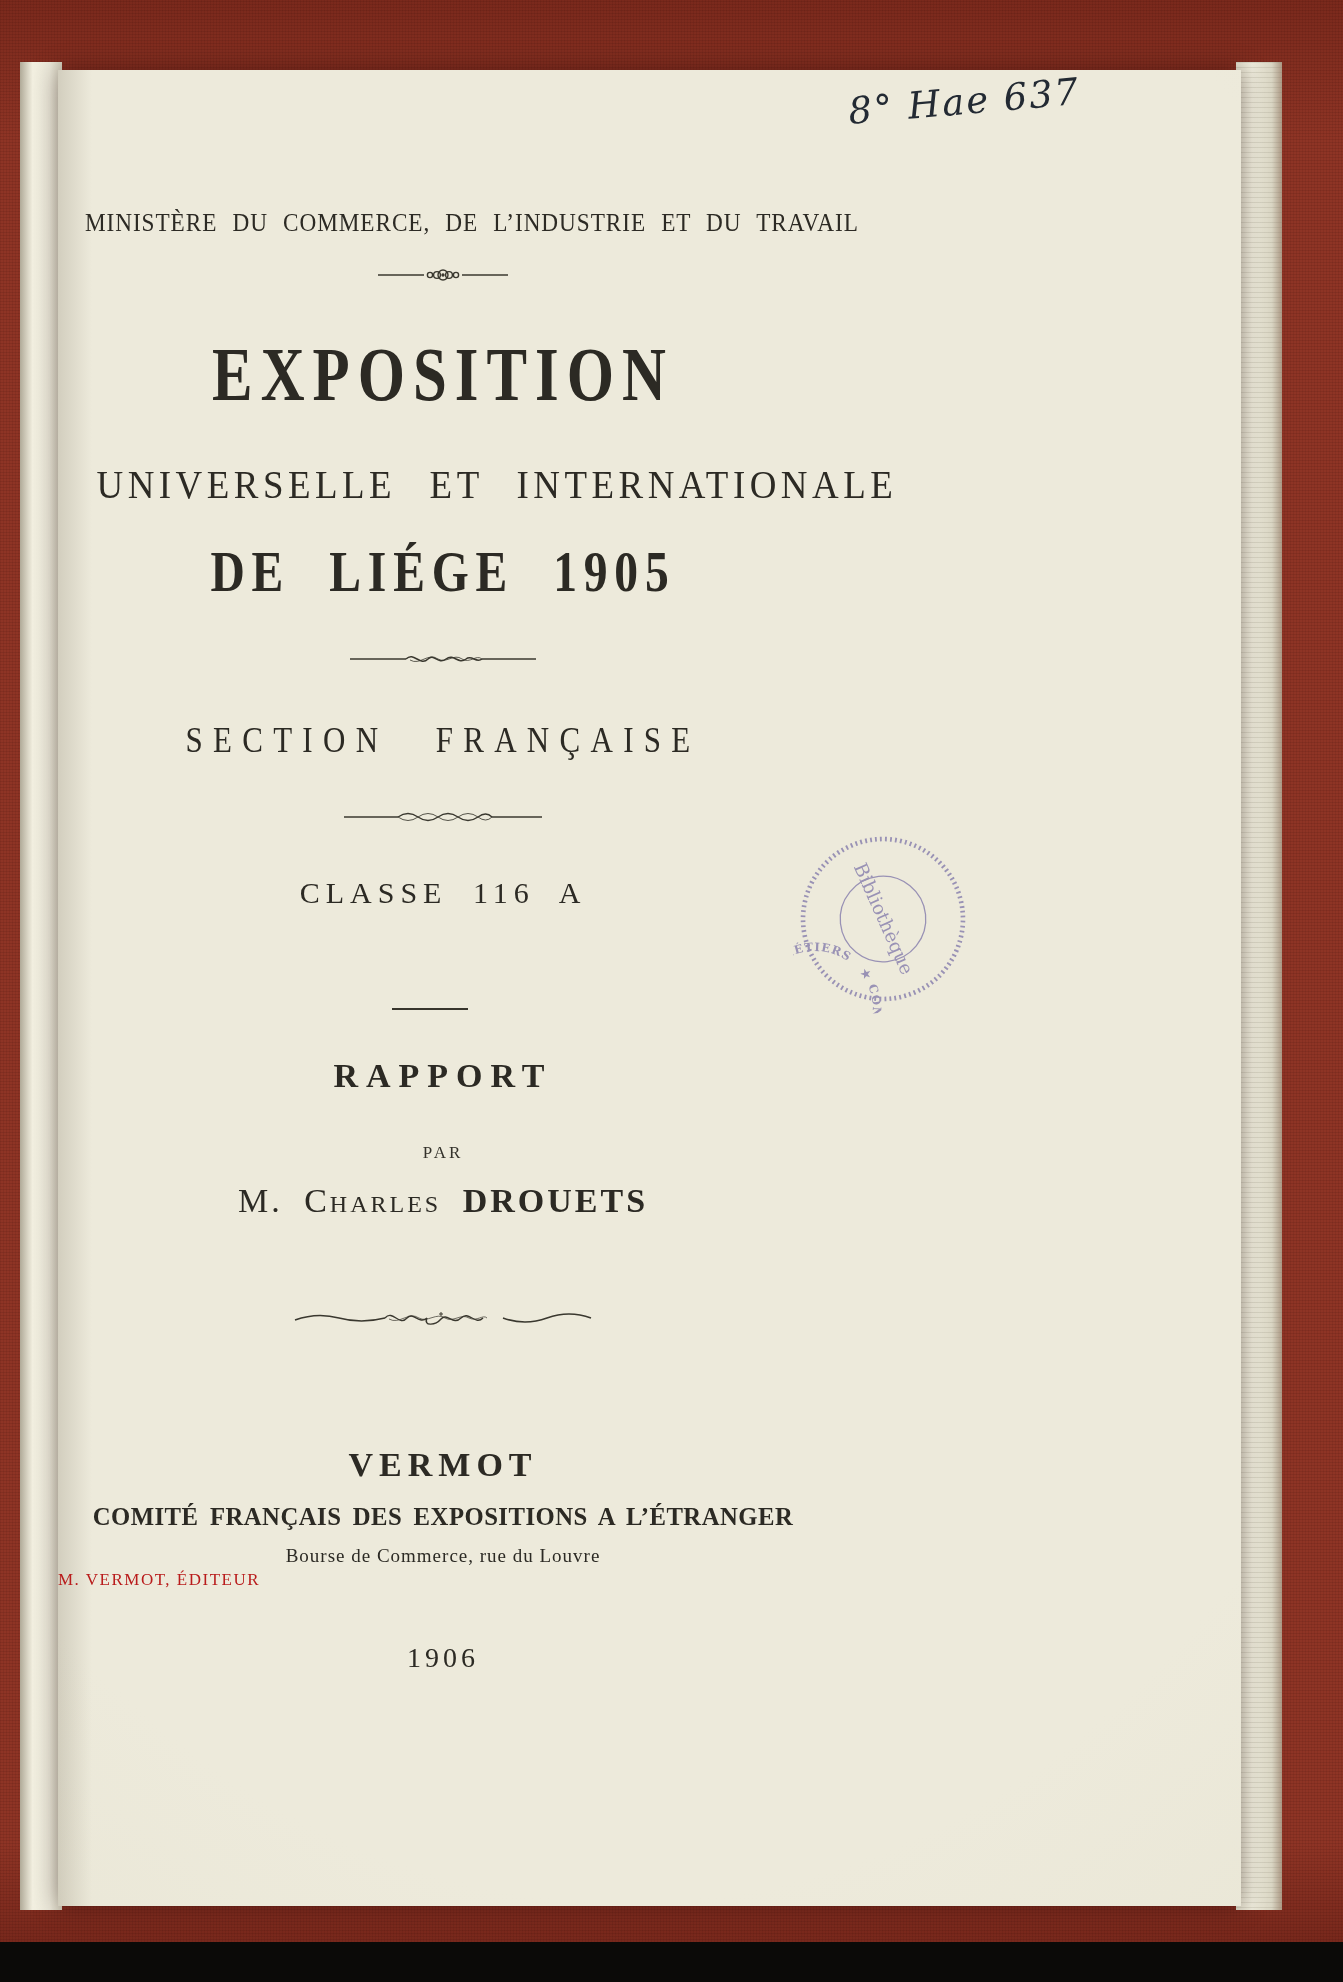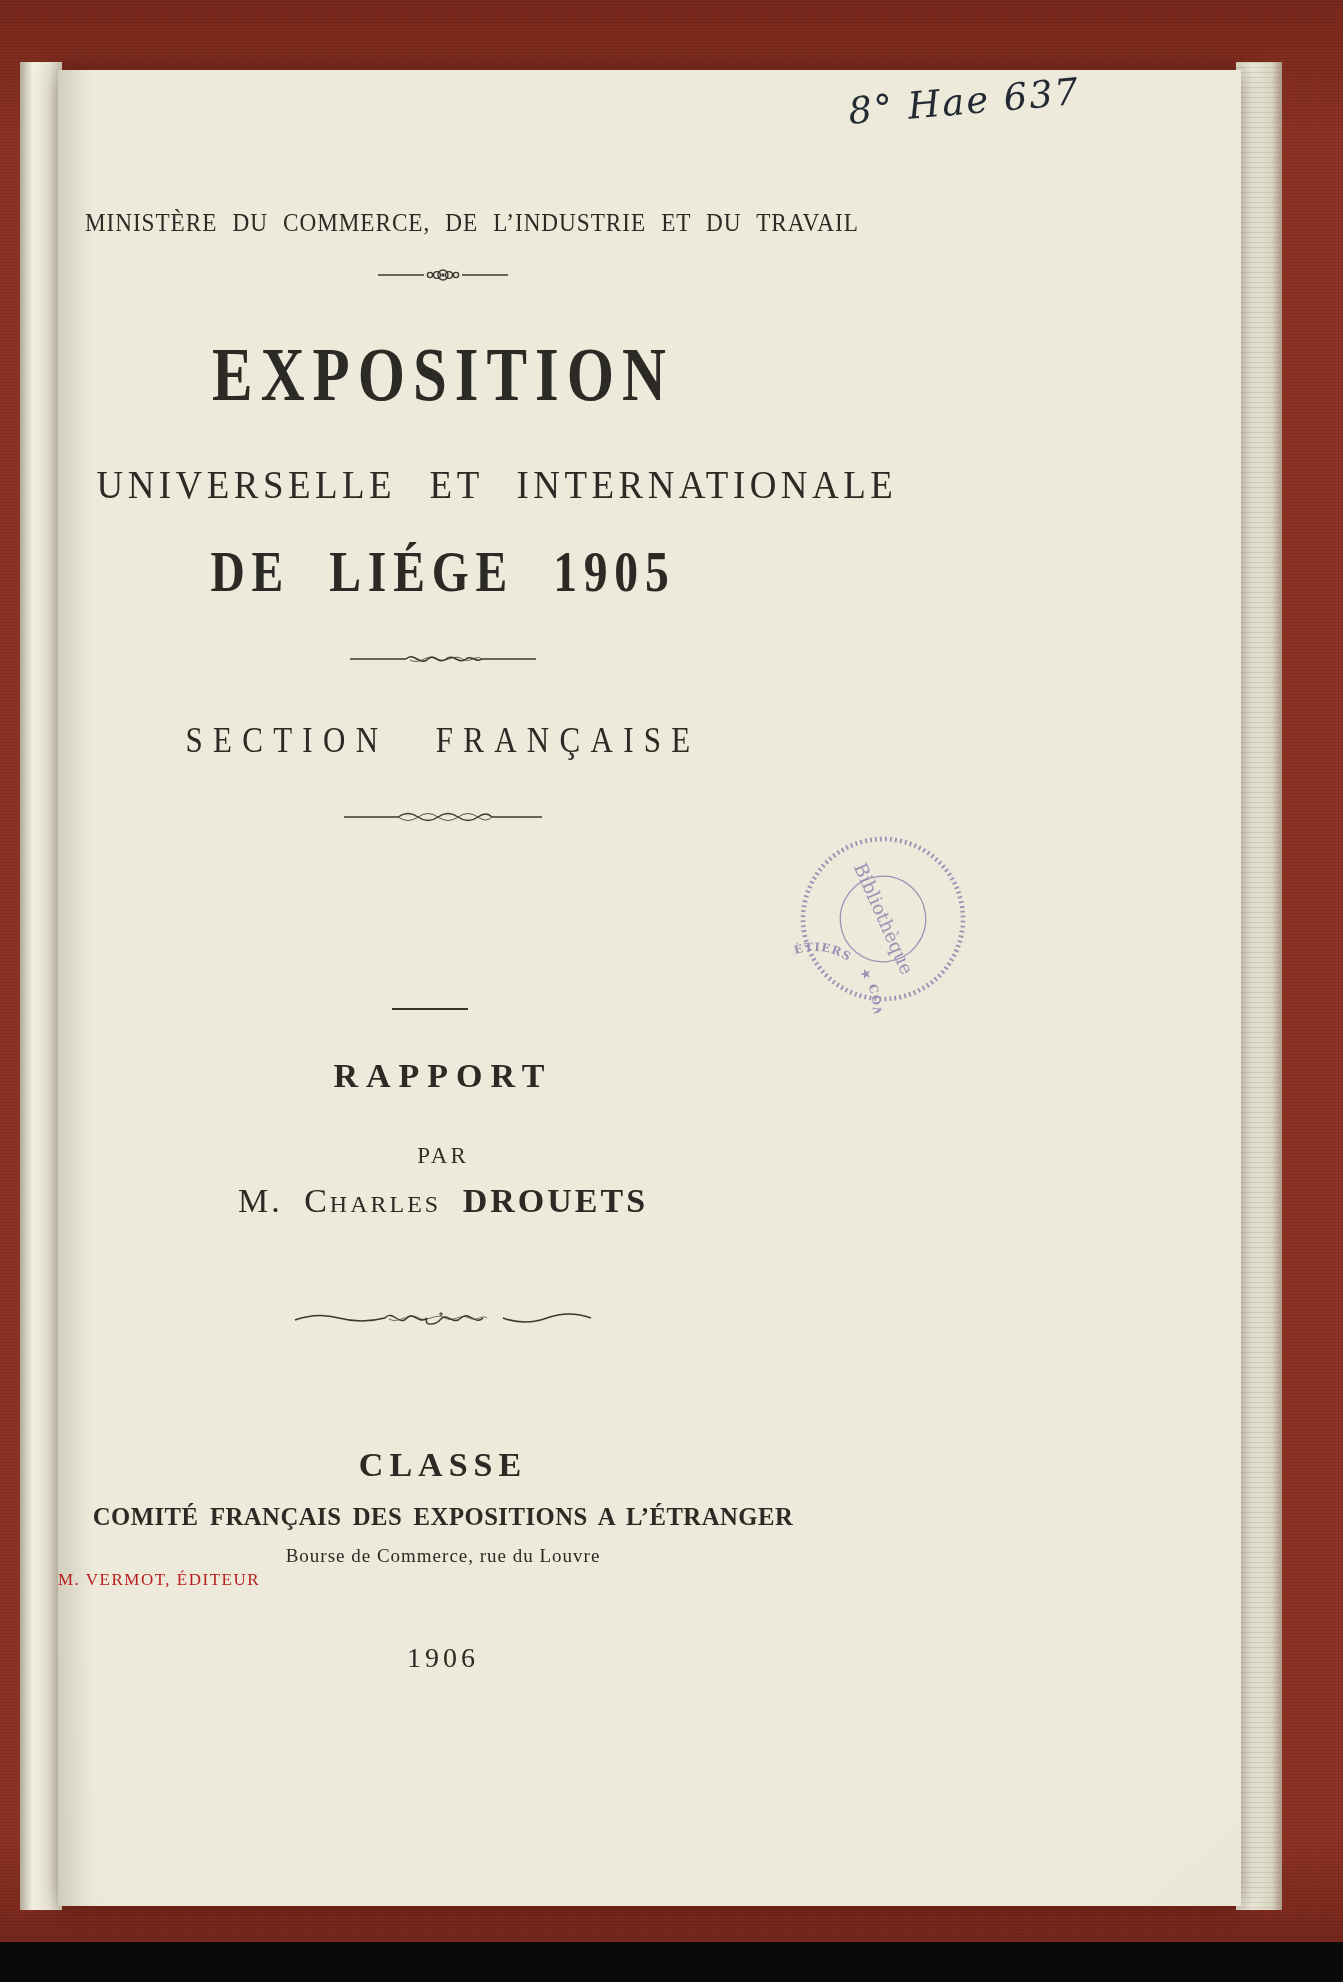--- a/index.html
+++ b/index.html
@@ -45,21 +45,21 @@
   .title-main{top:266px;font-size:76px;font-weight:bold;letter-spacing:10px;transform:scaleX(.80);}
   .subtitle1{top:394px;font-size:41px;letter-spacing:5px;word-spacing:22px;transform:scaleX(.90);}
   .subtitle2{top:474px;font-size:56px;font-weight:bold;letter-spacing:8px;word-spacing:24px;transform:scaleX(.85);}
   .flourish-b{top:580px;}
   .section-line{top:652px;font-size:36px;letter-spacing:12px;word-spacing:34px;transform:scaleX(.86);}
   .wave-c{top:738px;}
   .classe-line{top:808px;font-size:30px;letter-spacing:6px;word-spacing:12px;}
   .stamp{position:absolute;left:732px;top:756px;width:186px;height:186px;opacity:.74;transform:rotate(-6deg);}
   .short-rule{position:absolute;left:334px;top:938px;width:76px;height:2px;background:#37352c;}
   .report-heading{top:989px;font-size:34px;font-weight:bold;letter-spacing:8px;}
-  .report-by{top:1074px;font-size:23px;letter-spacing:3px;color:#33312a;}
+  .report-by{top:1074px;font-size:17px;letter-spacing:3px;color:#33312a;}
   .author-line{top:1114px;font-size:34px;letter-spacing:3px;}
   .author-line .first{font-variant:small-caps;margin:0 10px;}
   .author-line .last{font-weight:bold;margin-top:8px;}
   .flourish-d{top:1238px;}
   .city-line{top:1378px;font-size:34px;font-weight:bold;letter-spacing:6px;}
   .publisher-line{top:1434px;font-size:26px;letter-spacing:.5px;word-spacing:5px;font-weight:bold;transform:scaleX(.95);}
   .address-line{top:1476px;font-size:19px;letter-spacing:1px;}
   .year-line{top:1574px;font-size:28px;letter-spacing:4px;}
   .editor-line{position:absolute;left:58px;top:1570px;font-size:17px;letter-spacing:1.5px;color:#b91c1c;}
   svg.orn{vertical-align:middle;}
@@ -107,20 +107,21 @@
 
   <div class="t wave-c">
     <svg class="orn" width="200" height="14" viewBox="0 0 200 14">
       <line x1="1" y1="7" x2="55" y2="7" stroke="#3a382f" stroke-width="1.5"></line>
       <path d="M55 7 q 10 -7 20 0 q 10 7 20 0 q 10 -7 20 0 q 10 7 20 0 q 8 -6 14 0" fill="none" stroke="#3a382f" stroke-width="1.4"></path>
       <path d="M55 7 q 10 7 20 0 q 10 -7 20 0 q 10 7 20 0 q 10 -7 20 0 q 8 6 14 0" fill="none" stroke="#3a382f" stroke-width="1" opacity=".85"></path>
       <line x1="149" y1="7" x2="199" y2="7" stroke="#3a382f" stroke-width="1.5"></line>
     </svg>
   </div>
 
+  <div class="t classe-line">CLASSE 116 A</div>
 
   <svg class="stamp" viewBox="0 0 200 200">
     <g fill="none" stroke="#7d74a8">
       <circle cx="100" cy="100" r="86" stroke-width="5" stroke-dasharray="2 3.4"></circle>
       <circle cx="100" cy="100" r="46" stroke-width="1.4"></circle>
     </g>
     <defs>
       <path id="ringPath" d="M 69 154 A 62 62 0 1 1 68.9 153.85"></path>
     </defs>
     <text font-family="DejaVu Serif,serif" font-size="12.5" font-weight="bold" letter-spacing="1" fill="#7d74a8">
@@ -143,21 +144,21 @@
   <div class="t flourish-d">
     <svg class="orn" width="300" height="20" viewBox="0 0 300 20">
       <path d="M2 12 q 22 -8 44 -2 t 46 0" fill="none" stroke="#3a382f" stroke-width="1.5"></path>
       <path d="M92 10 c 8 -9 14 9 22 0 c 6 -7 12 7 20 0 c -4 8 8 8 14 1 c 6 -7 12 7 20 -1 c 8 -8 14 8 22 0" fill="none" stroke="#3a382f" stroke-width="1.4"></path>
       <path d="M96 11 c 10 6 20 -8 30 -1 c 8 5 18 -6 26 0 c 8 5 16 -5 24 0 c 8 4 14 -4 18 0" fill="none" stroke="#3a382f" stroke-width=".9" opacity=".8"></path>
       <path d="M146 6 l 4 0 m -2 -2 l 0 4" stroke="#3a382f" stroke-width="1"></path>
       <path d="M210 10 q 22 8 44 0 t 44 0" fill="none" stroke="#3a382f" stroke-width="1.5"></path>
     </svg>
   </div>
 
-  <div class="t city-line">CLASSE</div>
+  <div class="t city-line">VERMOT</div>
   <div class="t publisher-line">COMITÉ FRANÇAIS DES EXPOSITIONS A L’ÉTRANGER</div>
   <div class="t address-line">Bourse de Commerce, rue du Louvre</div>
   <div class="t year-line">1906</div>
 </div>
 
 <div class="editor-line">M. VERMOT, ÉDITEUR</div>
 
 <div class="black-band"></div>
 
 </body></html>

